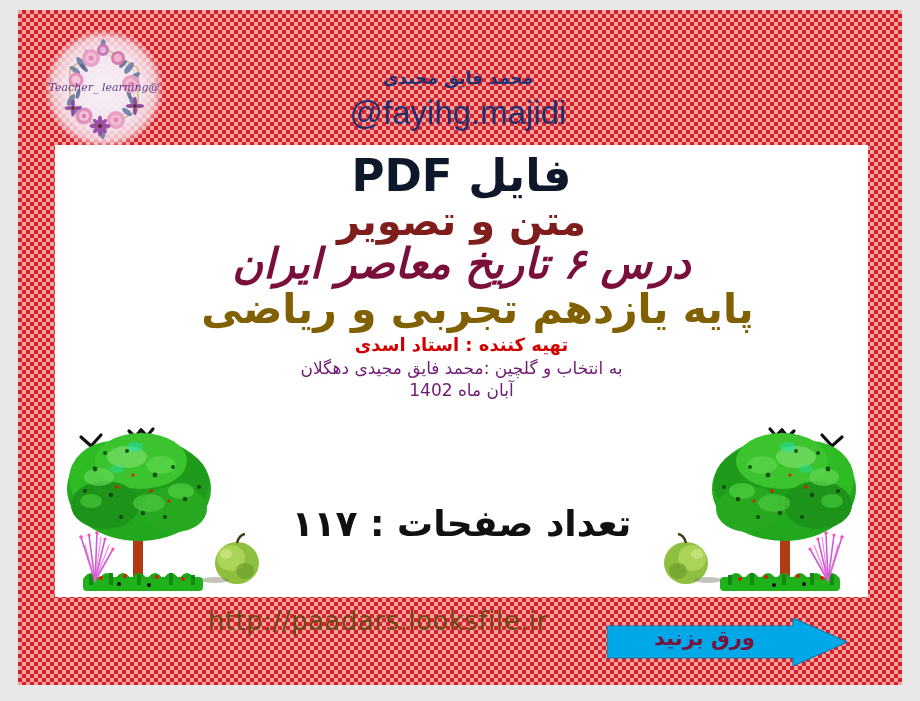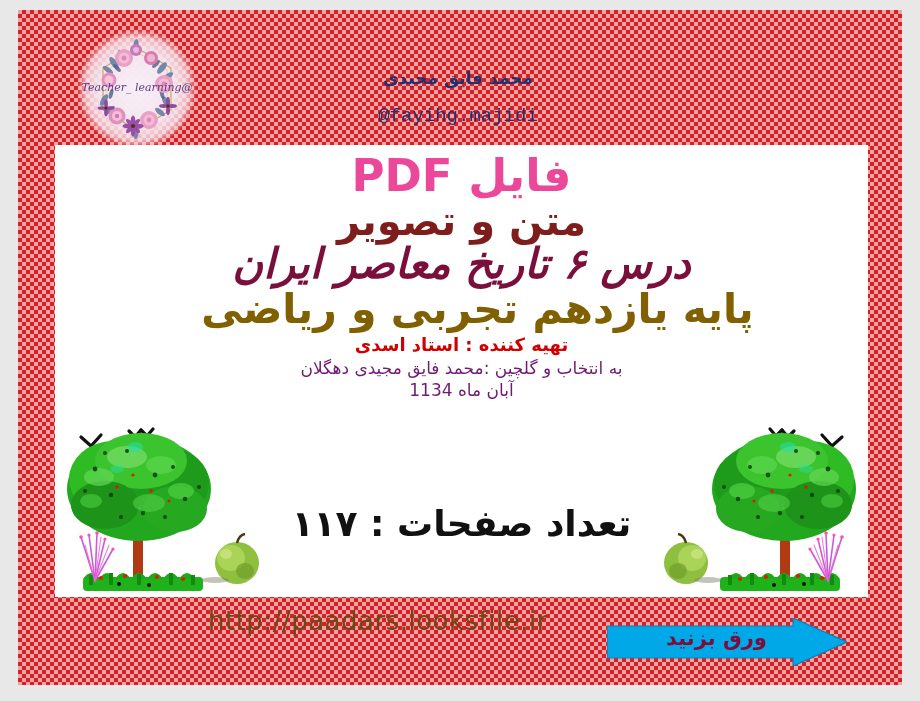--- a/index.html
+++ b/index.html
@@ -36,47 +36,46 @@
     overflow: hidden;
   }
 
   
   #logo {
     position: absolute;
     left: 25px;
     top: 18px;
     width: 122px;
     height: 122px;
-    margin-left: 33px;
   }
   #logo svg { display: block; width: 122px; height: 122px; }
 
   #handle-block {
     position: absolute;
     left: 300px;
     top: 58px;
     width: 280px;
     text-align: center;
     direction: rtl;
   }
   .handle-name {
     font-family: "DejaVu Sans", "Liberation Sans", sans-serif;
     font-size: 17px;
     font-weight: bold;
     color: #1f3170;
     line-height: 1.25;
     white-space: nowrap;
   }
   .handle-at {
-    font-family: Liberation Mono, monospace;
-    font-size: 19px;
+    font-family: Liberation Sans, sans-serif;
+    font-size: 33px;
     color: #1f3170;
     line-height: 1.2;
     direction: ltr;
-    margin-top: 16px;
+    margin-top: 4px;
   }
 
   
   #card {
     position: absolute;
     left: 37px;
     top: 135px;
     width: 813px;
     height: 452px;
     background: #ffffff;
@@ -91,21 +90,21 @@
     text-align: center;
     direction: rtl;
   }
   .tl {
     font-family: "DejaVu Sans", "Liberation Sans", sans-serif;
     font-weight: bold;
     line-height: 1.02;
     white-space: nowrap;
     letter-spacing: 0px;
   }
-  .tl-1 { font-size: 45px; color: #ec4899; margin-bottom: 2px; }
+  .tl-1 { font-size: 45px; color: #0f172a; margin-bottom: 2px; }
   .tl-2 { font-size: 40px; color: #7f1d1d; margin-bottom: 1px; }
   .tl-3 { font-size: 42px; color: #7b0f3c; margin-bottom: 3px; font-style: italic; }
   .tl-4 { font-size: 41px; color: #806000; margin-bottom: 4px; padding-left: 32px; }
 
   .credit-red {
     font-family: "DejaVu Sans", "Liberation Sans", sans-serif;
     font-size: 18px;
     font-weight: bold;
     color: #d00000;
     line-height: 1.25;
@@ -174,21 +173,20 @@
     top: 616px;
     width: 195px;
     text-align: center;
     font-family: "DejaVu Sans", "Liberation Sans", sans-serif;
     font-size: 21px;
     font-weight: bold;
     color: #7b0f3c;
     direction: rtl;
     white-space: nowrap;
     pointer-events: none;
-    padding-left: 12px;
   }
 </style>
 </head>
 <body>
 
 <div id="stage">
 
   <div id="slide">
 
     <div id="logo">
@@ -520,21 +518,21 @@
         </svg>
       </div>
 
       <div id="title-stack">
         <div class="tl tl-1">فایل PDF</div>
         <div class="tl tl-2">متن و تصویر</div>
         <div class="tl tl-3">درس ۶ تاریخ معاصر ایران</div>
         <div class="tl tl-4">پایه یازدهم تجربی و ریاضی</div>
         <div class="credit-red">تهیه کننده : استاد اسدی</div>
         <div class="credit-green">به انتخاب و گلچین  :محمد فایق مجیدی  دهگلان</div>
-        <div class="credit-green">آبان ماه 1134</div>
+        <div class="credit-green">آبان ماه 1402</div>
       </div>
 
       <div id="pagecount">تعداد صفحات : ۱۱۷</div>
     </div>
 
     <div id="url">http://paadars.looksfile.ir</div>
 
     <div id="next-button">
       <svg viewBox="0 0 240 48" xmlns="http://www.w3.org/2000/svg">
         <polygon points="0,8 186,8 186,0 240,24 186,48 186,40 0,40" fill="#00a8e8" stroke="#0d7fb5" stroke-width="1.2"></polygon>

